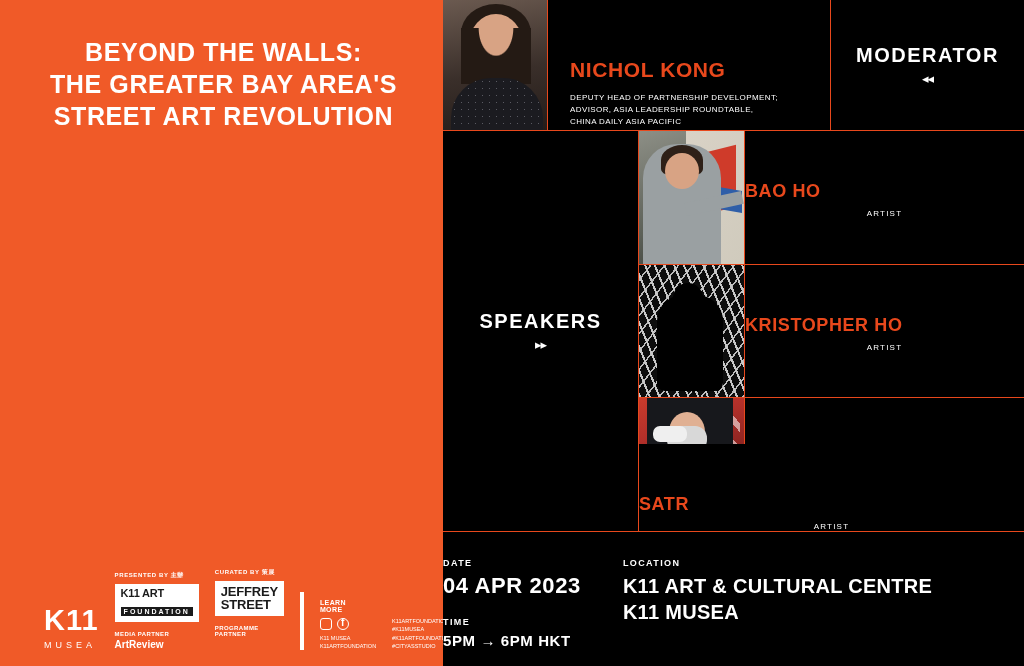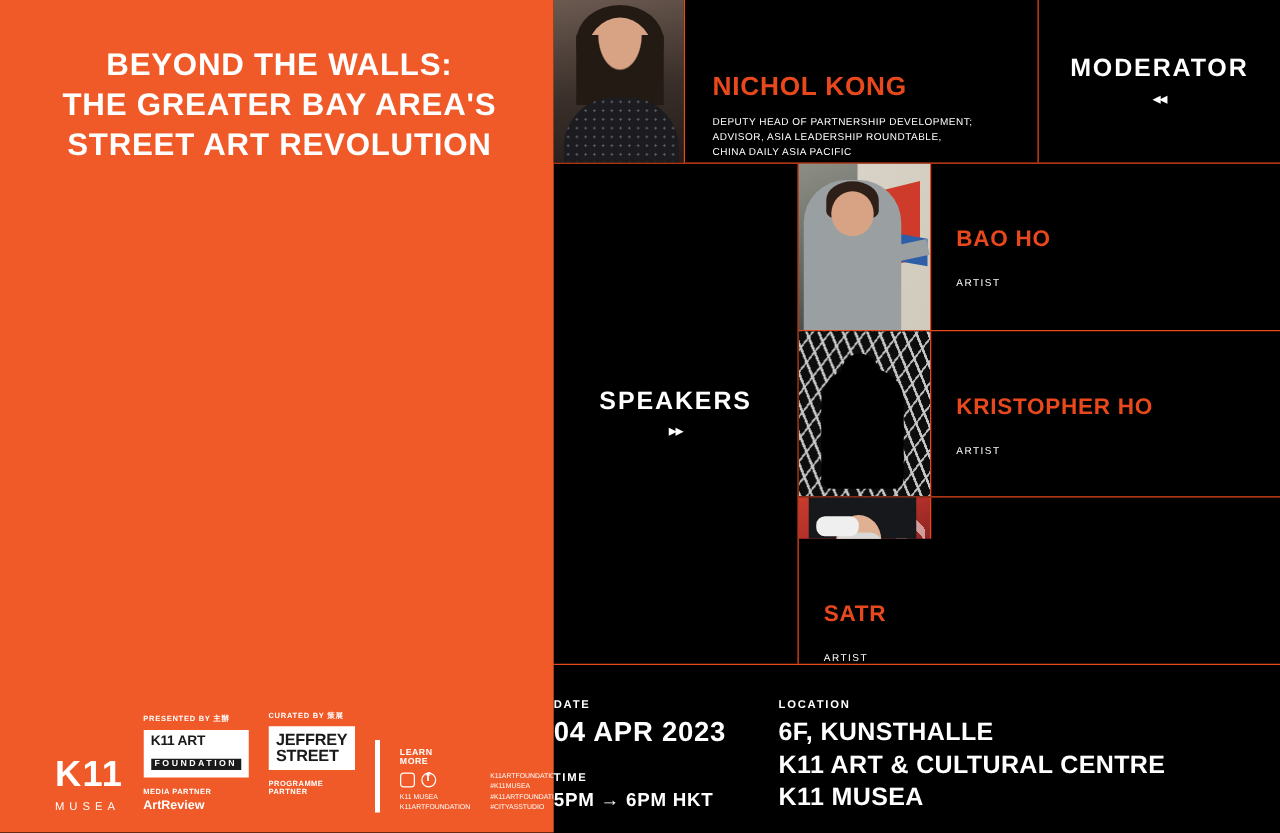--- a/index.html
+++ b/index.html
@@ -211,28 +211,29 @@
   .spk-row {
     flex: 1; display: flex; position: relative;
     border-bottom: 1px solid #E8481C;
   }
   .spk-row:last-child { border-bottom: none; flex-direction: column; }
   .spk-photo {
     width: 106px; height: 100%;
     border-right: 1px solid #E8481C;
     position: relative; overflow: hidden;
   }
-  .spk-meta { flex:1; padding-left: 20px; padding-top: 50px; }
+  .spk-meta { flex:1; padding-top: 50px; }
   .spk-name {
     color: #E8481C; font-size: 18px; font-weight: bold; letter-spacing: 0.6px;
     text-transform: uppercase;
   }
   .spk-role {
-    color: #fff; font-size: 8px; letter-spacing: 1.2px; margin-top: 20px;
-    text-transform: uppercase;
+    color: #fff; font-size: 8px; letter-spacing: 1.2px; margin-top: 7px;
+    text-transform: uppercase;
+    text-align: center;
   }
 
   
   .ph1 { background: linear-gradient(160deg,#8d8f86 0%, #5d6158 60%, #3a3d37 100%); }
   .ph1 .wall { position:absolute; right:0; top:0; width:58px; height:150px;
     background: linear-gradient(120deg,#d9d2c6 0%, #cfcabc 100%); }
   .ph1 .stroke1 { position:absolute; right:8px; top:18px; width:34px; height:62px;
     background:#cf3b2a; transform: skewY(-14deg); }
   .ph1 .stroke2 { position:absolute; right:2px; top:56px; width:46px; height:22px;
     background:#2f5ea8; transform: skewY(10deg); }
@@ -450,20 +451,19 @@
     <div class="info">
       <div class="info-col">
         <div class="info-key">DATE</div>
         <div class="info-val">04 APR 2023</div>
         <div class="gap"></div>
         <div class="info-key">TIME</div>
         <div class="info-val small">5PM → 6PM HKT</div>
       </div>
       <div class="info-col loc">
         <div class="info-key">LOCATION</div>
-        <div class="loc-line">6F, KUNSTHALLE</div>
         <div class="loc-line">K11 ART &amp; CULTURAL CENTRE</div>
         <div class="loc-line">K11 MUSEA</div>
       </div>
     </div>
 
   </div>
 </div>
 
 </body></html>

